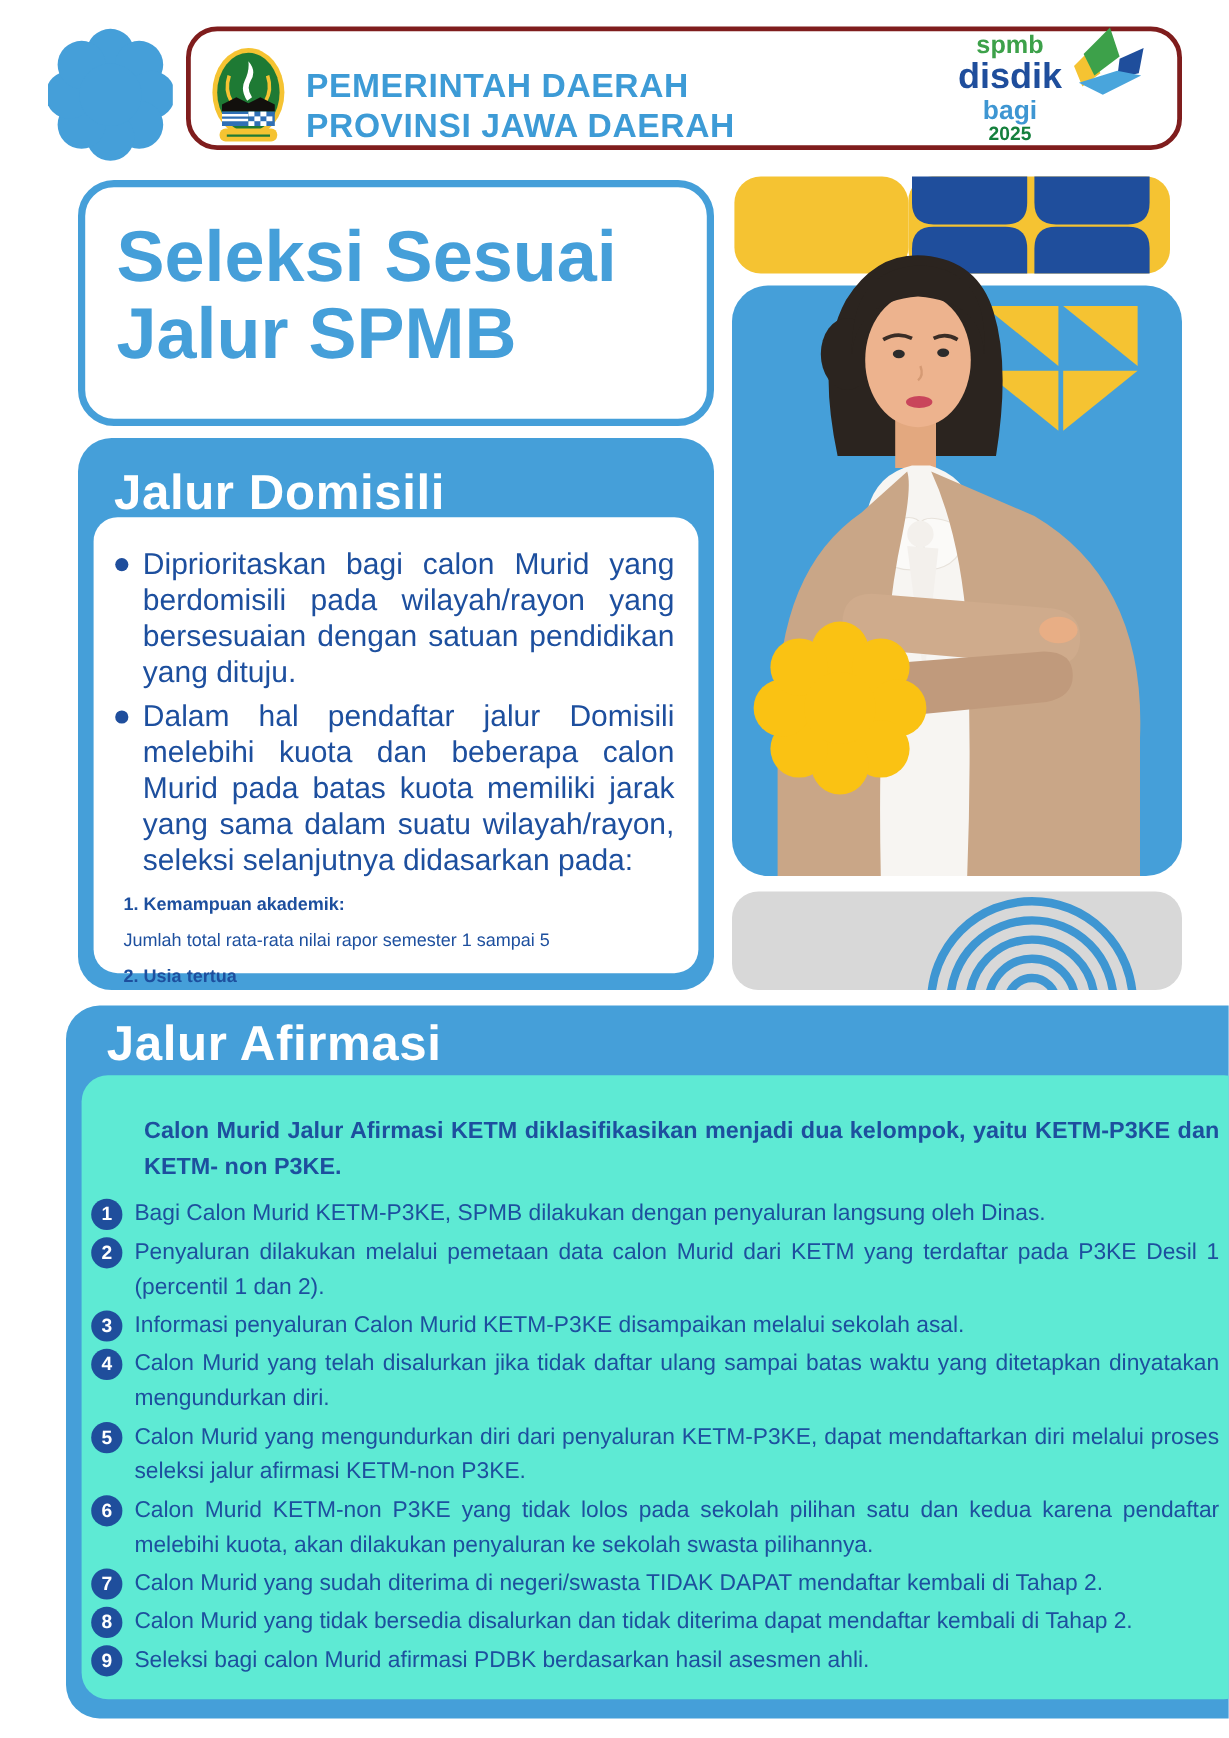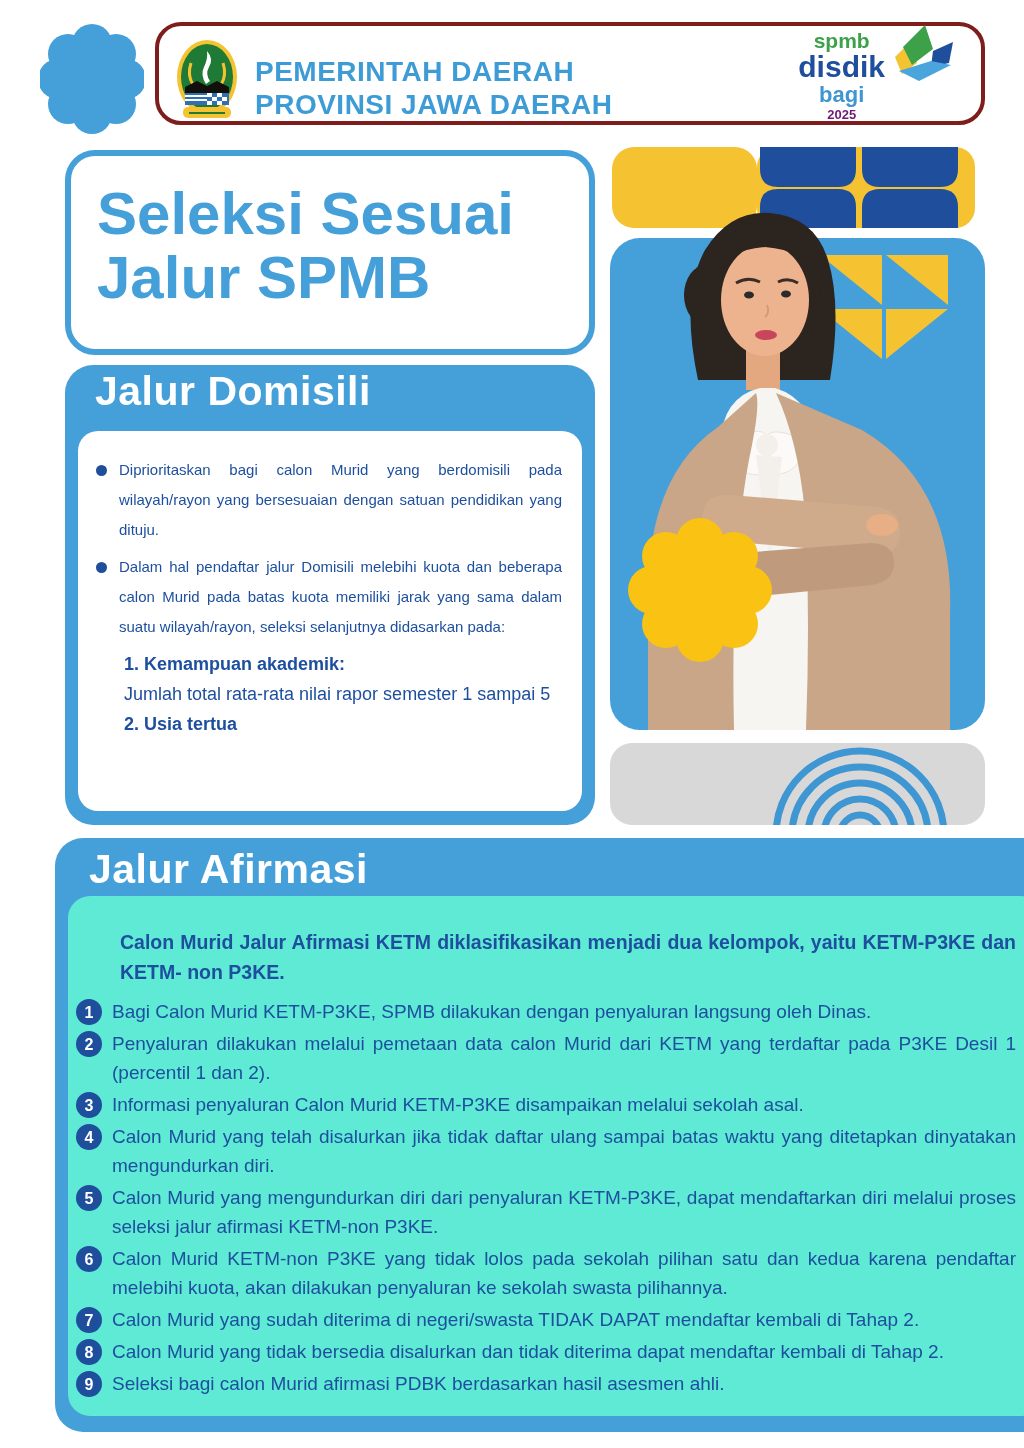--- a/index.html
+++ b/index.html
@@ -16,36 +16,36 @@
     border:4px solid #7f1d1d;border-radius:26px;background:#fff;display:flex;align-items:flex-end;
     padding:0 24px 0 16px;}
   .coa{flex:0 0 auto;margin-right:16px;}
   .gov-title{font-weight:bold;color:var(--govblue);font-size:28px;line-height:1.16;letter-spacing:.5px;}
   .hspacer{flex:1;}
   .spmb-logo{display:flex;align-items:center;gap:2px;}
   .spmb-text{display:flex;flex-direction:column;align-items:center;line-height:1;margin-top:44px;}
   .spmb-l1{color:var(--green);font-weight:bold;font-size:21px;}
   .spmb-l2{color:var(--navy);font-weight:bold;font-size:30px;margin-top:1px;}
   .spmb-l3{color:var(--arcblue);font-weight:bold;font-size:22px;margin-top:2px;}
-  .spmb-l4{color:#701a75;font-weight:bold;font-size:13px;margin-top:2px;}
+  .spmb-l4{color:#15803d;font-weight:bold;font-size:16px;margin-top:2px;}
   
   .title-box{position:absolute;left:65px;top:150px;width:530px;height:205px;box-sizing:border-box;
     border:6px solid var(--blue);border-radius:30px;background:#fff;
     padding:26px 22px 0 26px;color:var(--blue);font-weight:bold;font-size:60px;line-height:1.06;}
   
   .visual{position:absolute;left:610px;top:145px;width:375px;height:680px;}
   
   .domisili{position:absolute;left:65px;top:365px;width:530px;height:460px;background:var(--blue);
     border-radius:28px;}
-  .sec-heading{color:#fff;font-weight:bold;font-size:41px;padding:3px 0 0 30px;letter-spacing:.5px;}
+  .sec-heading{color:#fff;font-weight:bold;font-size:41px;padding:22px 0 0 30px;letter-spacing:.5px;}
   .dcard{position:absolute;left:13px;right:13px;top:66px;bottom:14px;background:#fff;border-radius:20px;
     padding:24px 20px 0 18px;box-sizing:border-box;color:var(--textnavy);}
-  .ditem{display:flex;gap:12px;font-size:15px;line-height:30px;text-align:justify;margin-bottom:7px;}
+  .ditem{display:flex;gap:12px;font-size:25px;line-height:30px;text-align:justify;margin-bottom:7px;}
   .dot{flex:0 0 11px;height:11px;border-radius:50%;background:var(--navy);margin-top:10px;}
-  .crit{margin-left:28px;font-size:18px;line-height:30px;}
+  .crit{margin-left:7px;font-size:15px;line-height:30px;}
   .crit.bold{font-weight:bold;}
   
   .afirmasi{position:absolute;left:55px;top:838px;width:1000px;height:594px;background:var(--blue);
     border-radius:28px;}
   .afirmasi .sec-heading{padding:8px 0 0 34px;}
   .acard{position:absolute;left:13px;right:13px;top:58px;bottom:16px;background:#5eead4;border-radius:22px;
     padding:31px 26px 0 8px;box-sizing:border-box;color:var(--textnavy);}
   .aintro{font-weight:bold;font-size:19.5px;line-height:30px;text-align:justify;margin:0 0 10px 44px;}
   .aitem{display:flex;gap:10px;font-size:19px;line-height:29px;text-align:justify;margin-bottom:3px;}
   .num{flex:0 0 26px;height:26px;border-radius:50%;background:var(--navy);color:#fff;font-weight:bold;

